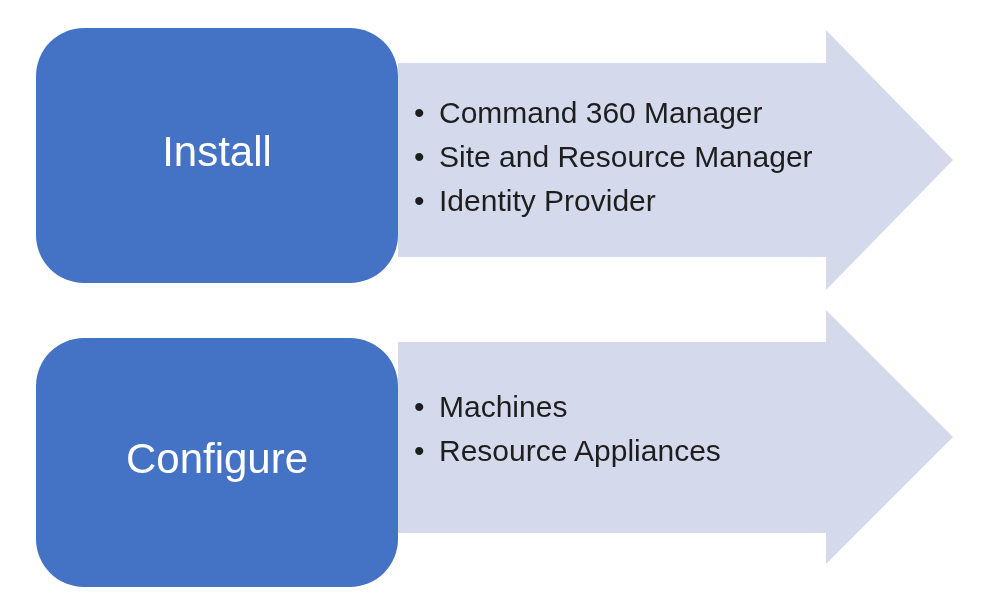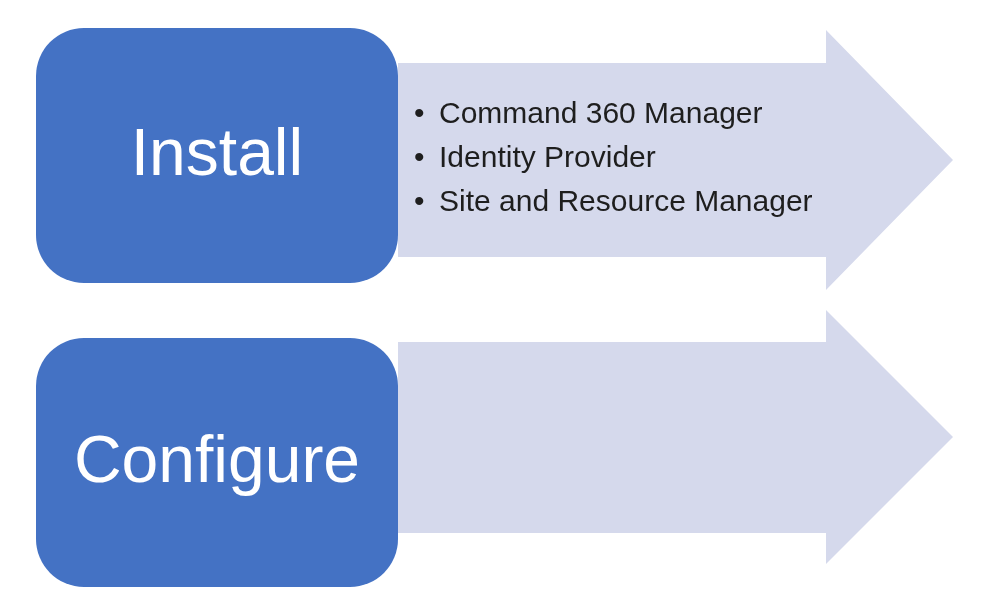--- a/index.html
+++ b/index.html
@@ -69,46 +69,50 @@
     display: flex;
     align-items: center;
     justify-content: center;
     z-index: 3;
   }
   .step-1 { top: 28px;  height: 255px; }
   .step-2 { top: 313px; height: 249px; margin-top: 25px; }
 
   .step-label {
     color: var(--step-label, #ffffff);
-    font-size: 66px;
+    font-size: 42px;
     line-height: 1;
     letter-spacing: 0px;
     transform: translateY(-4px);
   }
 </style>
 </head>
 <body>
 
 <div id="canvas">
 
   <div class="arrow-block arrow-1">
     <svg class="arrow-svg" viewBox="0 0 555 260" preserveAspectRatio="none" aria-hidden="true">
       <polygon class="arrow-poly" points="0,33 428,33 428,0 555,130 428,260 428,227 0,227"></polygon>
     </svg>
     <ul class="arrow-list">
       <li>Command 360 Manager</li>
+      <li>Site and Resource Manager</li>
       <li>Identity Provider</li>
-      <li>Site and Resource Manager</li>
     </ul>
   </div>
 
   <div class="arrow-block arrow-2">
     <svg class="arrow-svg" viewBox="0 0 555 254" preserveAspectRatio="none" aria-hidden="true">
       <polygon class="arrow-poly" points="0,32 428,32 428,0 555,127 428,254 428,223 0,223"></polygon>
     </svg>
+    <ul class="arrow-list">
+      <li>Machines</li>
+      <li>Resource Appliances</li>
+    </ul>
   </div>
 
   <div class="step-box step-1">
     <span class="step-label">Install</span>
   </div>
 
   <div class="step-box step-2">
     <span class="step-label">Configure</span>
   </div>
 

